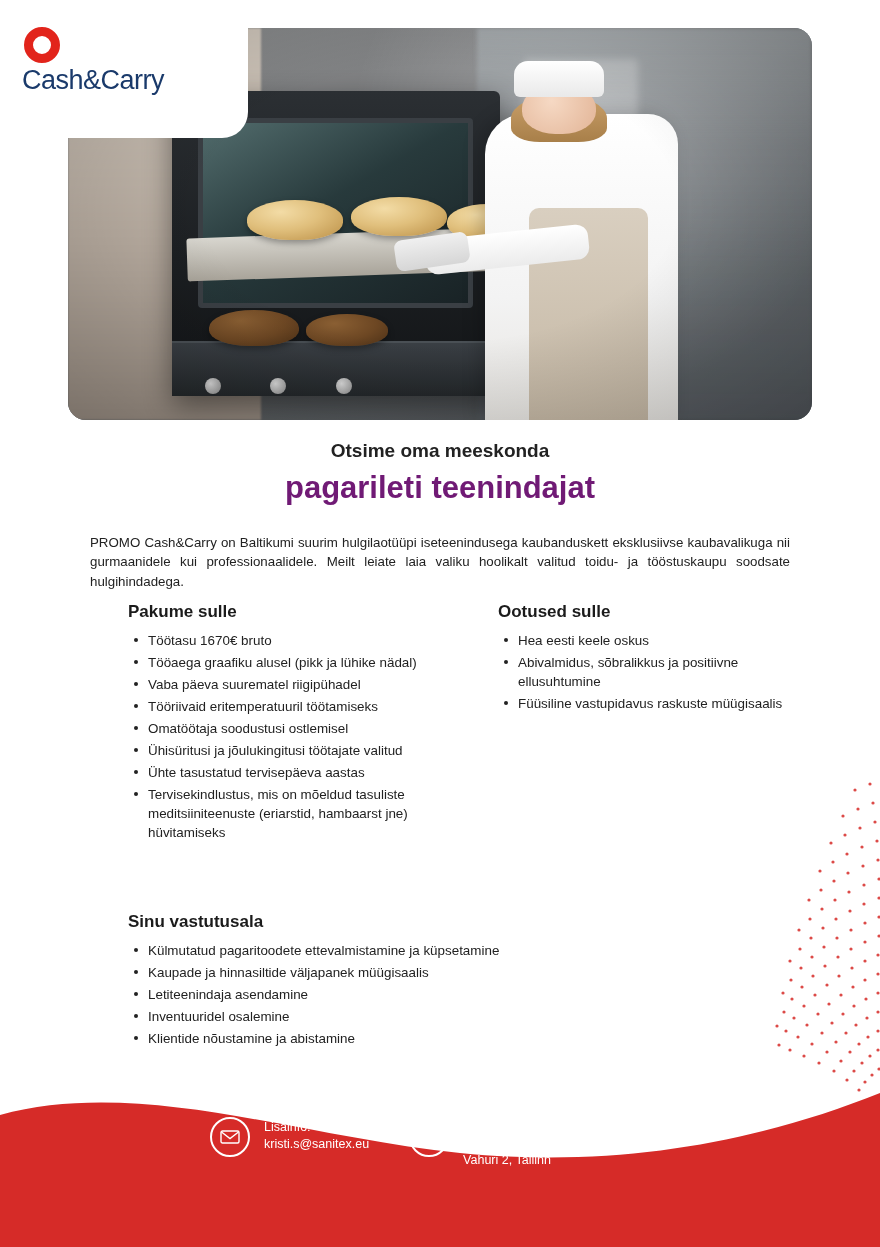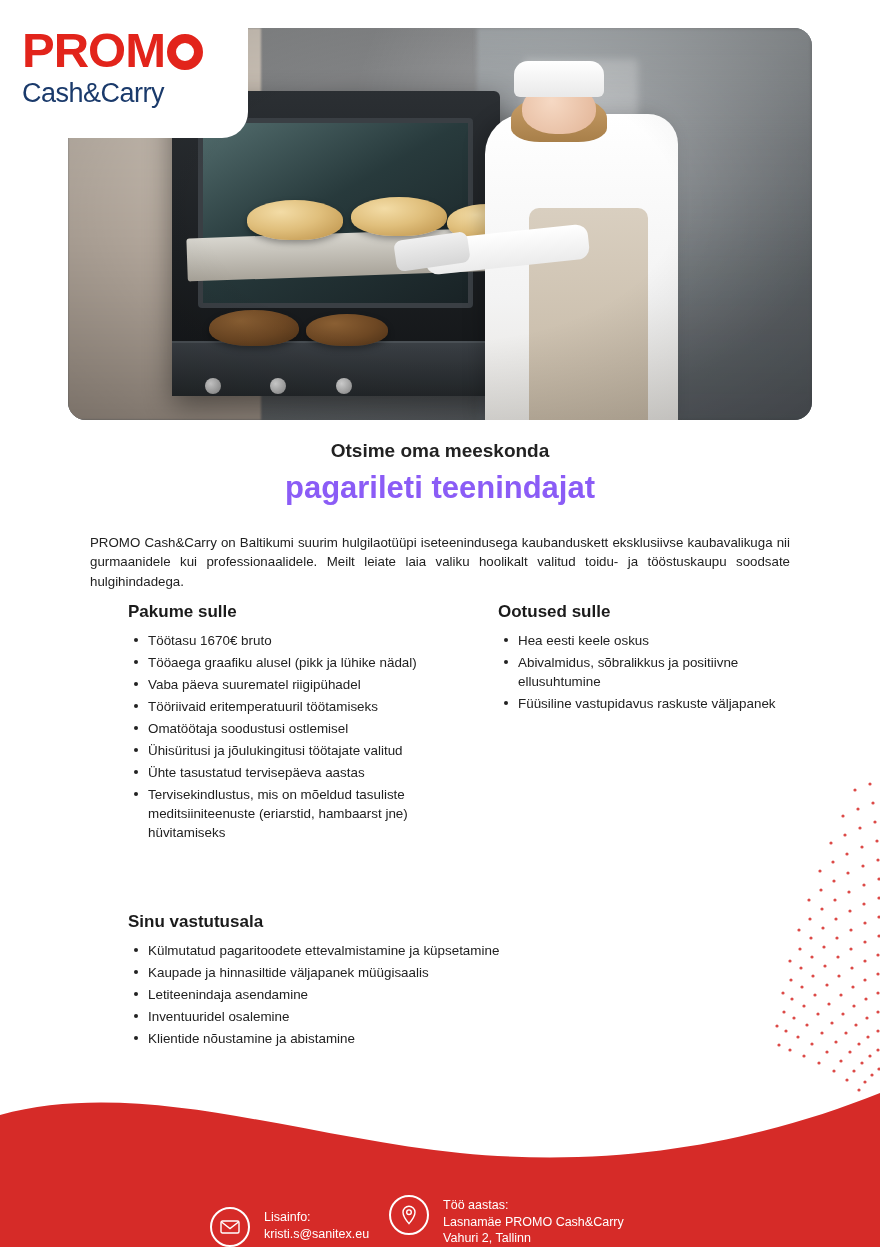--- a/index.html
+++ b/index.html
@@ -163,21 +163,21 @@
 
   
   .sub-head {
     position: absolute; left: 0; top: 440px; width: 880px;
     text-align: center;
     font-size: 19px; font-weight: 700; color: #222;
   }
   .main-title {
     position: absolute; left: 0; top: 470px; width: 880px;
     text-align: center;
-    font-size: 31px; font-weight: 800; color: #8b5cf6;
+    font-size: 31px; font-weight: 800; color: #701a75;
   }
 
   
   .intro {
     position: absolute; left: 90px; top: 533px; width: 700px;
     font-size: 13.3px; line-height: 1.45; color: #222;
     text-align: justify;
   }
 
   
@@ -219,23 +219,23 @@
     opacity: 0.85;
     pointer-events: none;
   }
 
   
   .footer-wave {
     position: absolute; left: 0; bottom: 0; width: 880px; height: 180px;
   }
   .footer-content {
     position: absolute; left: 0; bottom: 0; width: 880px; height: 130px;
-    display: flex; align-items: flex-end;
+    display: flex; align-items: flex-start;
     padding-left: 210px;
-    gap: 20px;
+    gap: 40px;
     z-index: 3;
   }
   .contact {
     display: flex; align-items: flex-start; gap: 14px;
     color: #ffffff;
   }
   .circ {
     width: 40px; height: 40px; border-radius: 50%;
     border: 2px solid #ffffff;
     display: flex; align-items: center; justify-content: center;
@@ -277,21 +277,20 @@
       <div class="baker-hat"></div>
       <div class="baker-arm"></div>
       <div class="baker-glove"></div>
 
       <div class="hero-vignette"></div>
     </div>
   </div>
 
   <div class="logo-box">
     <div class="logo-promo">
-      <span>PROM</span>
         <span class="o-ring"></span>
     </div>
     <div class="logo-cc">Cash&amp;Carry</div>
   </div>
 
   <div class="sub-head">Otsime oma meeskonda</div>
   <div class="main-title">pagarileti teenindajat</div>
 
   <div class="intro">PROMO Cash&amp;Carry on Baltikumi suurim hulgilaotüüpi iseteenindusega kaubanduskett eksklusiivse kaubavalikuga nii gurmaanidele kui professionaalidele. Meilt leiate laia valiku hoolikalt valitud toidu- ja tööstuskaupu soodsate hulgihindadega.</div>
 
@@ -307,21 +306,21 @@
       <li>Ühte tasustatud tervisepäeva aastas</li>
       <li>Tervisekindlustus, mis on mõeldud tasuliste meditsiiniteenuste (eriarstid, hambaarst jne) hüvitamiseks</li>
     </ul>
   </div>
 
   <div class="col-right">
     <div class="sec-title">Ootused sulle</div>
     <ul class="bullets">
       <li>Hea eesti keele oskus</li>
       <li>Abivalmidus, sõbralikkus ja positiivne ellusuhtumine</li>
-      <li>Füüsiline vastupidavus raskuste väljapanek</li>
+      <li>Füüsiline vastupidavus raskuste müügisaalis</li>
     </ul>
   </div>
 
   <div class="sec-resp">
     <div class="sec-title">Sinu vastutusala</div>
     <ul class="bullets">
       <li>Külmutatud pagaritoodete ettevalmistamine ja küpsetamine</li>
       <li>Kaupade ja hinnasiltide väljapanek müügisaalis</li>
       <li>Letiteenindaja asendamine</li>
       <li>Inventuuridel osalemine</li>

